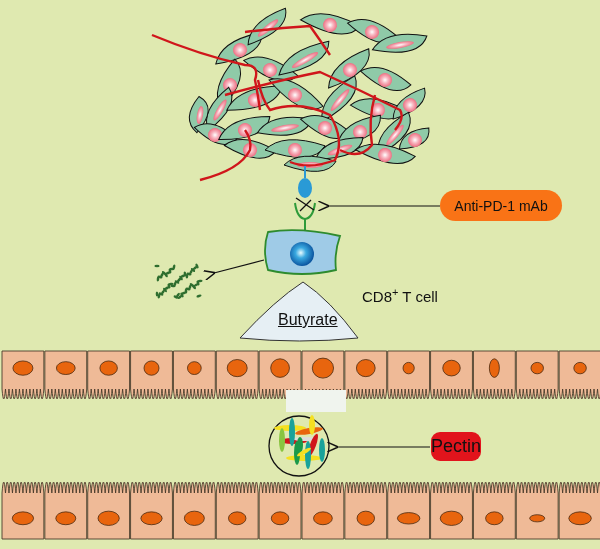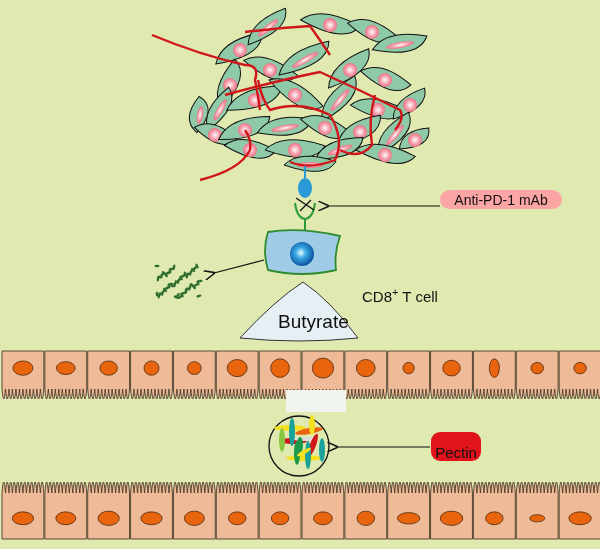--- a/index.html
+++ b/index.html
@@ -361,25 +361,25 @@
         <path d="M516.2857142857142,539 L558.1428571428571,539 L558.1428571428571,493 Q556.3988095238095,471 554.6547619047619,493 Q552.9107142857142,471 551.1666666666666,493 Q549.422619047619,471 547.6785714285714,493 Q545.9345238095237,471 544.1904761904761,493 Q542.4464285714286,471 540.702380952381,493 Q538.9583333333333,471 537.2142857142857,493 Q535.4702380952381,471 533.7261904761905,493 Q531.9821428571428,471 530.2380952380952,493 Q528.4940476190476,471 526.75,493 Q525.0059523809523,471 523.2619047619047,493 Q521.5178571428571,471 519.7738095238095,493 Q518.0297619047618,471 516.2857142857142,493 Z" fill="#efba97" stroke="#4a3a2a" stroke-width="0.9"></path>
         <ellipse cx="537.2142857142857" cy="518.3" rx="7.5" ry="3.5714285714285716" fill="#e8650e" stroke="#4a2a10" stroke-width="0.8"></ellipse>
       </g>
       <g>
         <path d="M559.1428571428571,539 L601,539 L601,493 Q599.2559523809524,471 597.5119047619048,493 Q595.7678571428571,471 594.0238095238095,493 Q592.2797619047619,471 590.5357142857143,493 Q588.7916666666666,471 587.047619047619,493 Q585.3035714285714,471 583.5595238095239,493 Q581.8154761904761,471 580.0714285714286,493 Q578.327380952381,471 576.5833333333334,493 Q574.8392857142857,471 573.0952380952381,493 Q571.3511904761905,471 569.6071428571429,493 Q567.8630952380952,471 566.1190476190476,493 Q564.375,471 562.6309523809524,493 Q560.8869047619047,471 559.1428571428571,493 Z" fill="#efba97" stroke="#4a3a2a" stroke-width="0.9"></path>
         <ellipse cx="580.0714285714286" cy="518.3" rx="11.25" ry="6.428571428571429" fill="#e8650e" stroke="#4a2a10" stroke-width="0.8"></ellipse>
       </g>
     </g>
 </svg>
 
-<div class="pill" style="left:440px;top:190px;width:122px;height:19px;border-radius:17px;background:#fca5a5;">
+<div class="pill" style="left:440px;top:190px;width:122px;height:31px;border-radius:17px;background:#f97316;">
   <span>Anti-PD-1 mAb</span>
 </div>
 
 <div class="lbl" style="left:362px;top:246px;margin-top:40px;">
   <span>CD8</span><sup style="font-size:11px;">+</sup><span> T cell</span>
 </div>
 
-<div class="lbl" style="left:278px;top:311px;font-size:19px;">Butyrate</div>
-
-<div class="pill" style="left:431px;top:432px;width:50px;height:29px;border-radius:9px;background:#e1141c;font-size:15px;align-items:flex-end;">
+<div class="lbl" style="left:278px;top:311px;font-size:16px;text-decoration:underline;">Butyrate</div>
+
+<div class="pill" style="left:431px;top:432px;width:50px;height:29px;border-radius:9px;background:#e1141c;font-size:18px;">
   <span>Pectin</span>
 </div>
 
 </body></html>

